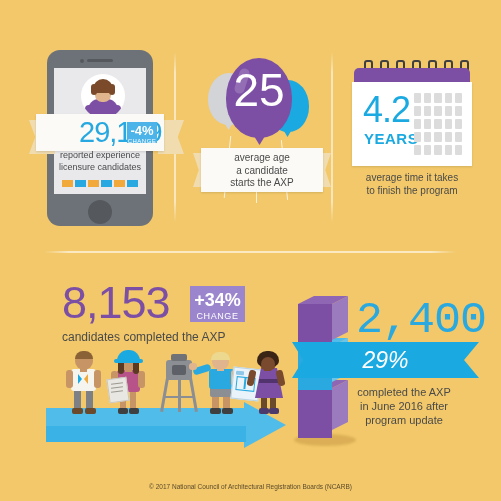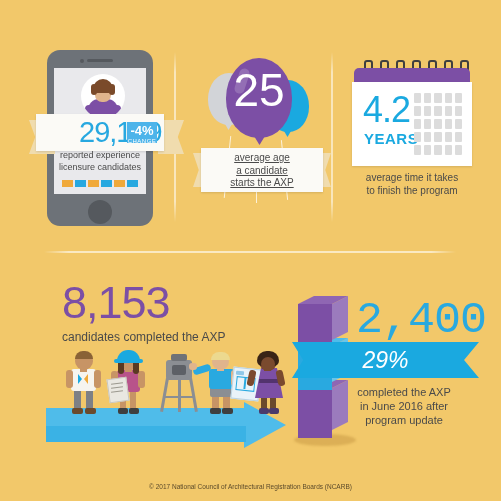--- a/index.html
+++ b/index.html
@@ -153,21 +153,21 @@
     <div class="bknot" style="left:88px;top:83px;background:#1aa9e0;"></div>
 
     <div class="balloon" style="left:30px;top:10px;width:66px;height:80px;background:#7c4fa5;"></div>
     <div class="abs" style="left:41px;top:20px;width:10px;height:26px;background:rgba(255,255,255,.18);border-radius:6px;transform:rotate(18deg);"></div>
     <div class="bknot" style="left:58px;top:88px;width:11px;height:9px;background:#7c4fa5;"></div>
     <div class="abs" style="left:30px;top:17px;width:66px;text-align:center;color:#fff;font-size:46px;line-height:50px;font-weight:300;">25</div>
 
     <div class="ribbon-tail tail-l" style="left:-3px;top:105px;width:24px;height:34px;"></div>
     <div class="ribbon-tail tail-r" style="left:111px;top:105px;width:24px;height:34px;"></div>
     <div class="ribbon-card" style="left:5px;top:100px;width:122px;height:44px;">
-      <div class="cap" style="padding-top:4px;font-size:10px;text-decoration:underline;">
+      <div class="cap" style="padding-top:4px;font-size:10px;">
         <div>average age</div>
         <div>a candidate</div>
         <div>starts the AXP</div>
       </div>
     </div>
   </div>
 
   <div class="abs" style="left:352px;top:60px;width:125px;height:135px;">
 
     <div class="ring" style="left:12px;top:0px;"></div>
@@ -214,20 +214,24 @@
     </div>
 
     <div class="cap" style="position:absolute;left:-2px;top:112px;width:124px;font-size:10px;">
       <div>average time it takes</div>
       <div>to finish the program</div>
     </div>
   </div>
 
   <div class="abs" style="left:62px;top:278px;width:220px;height:70px;">
     <div class="abs big-num-purple" style="left:0;top:0;font-size:45px;line-height:50px;">8,153</div>
+    <div class="abs badge-purple" style="left:128px;top:8px;width:55px;height:36px;padding-top:4px;box-sizing:border-box;">
+      <span class="pct">+34%</span>
+      <span class="chg">CHANGE</span>
+    </div>
     <div class="abs" style="left:0;top:52px;color:#4a4a4a;font-size:12px;">candidates completed the AXP</div>
   </div>
 
   <div class="abs" style="left:46px;top:348px;width:240px;height:100px;">
 
     <svg class="arrow-wrap" width="240" height="46" viewBox="0 0 240 46" style="left:0;top:54px;">
       <path d="M0 6 L198 6 L198 0 L240 23 L198 46 L198 40 L0 40 Z" fill="#4fbcea"></path>
       <path d="M0 24 L200 24 L200 40 L0 40 Z" fill="#29a9e0" opacity="0.55"></path>
     </svg>
 

